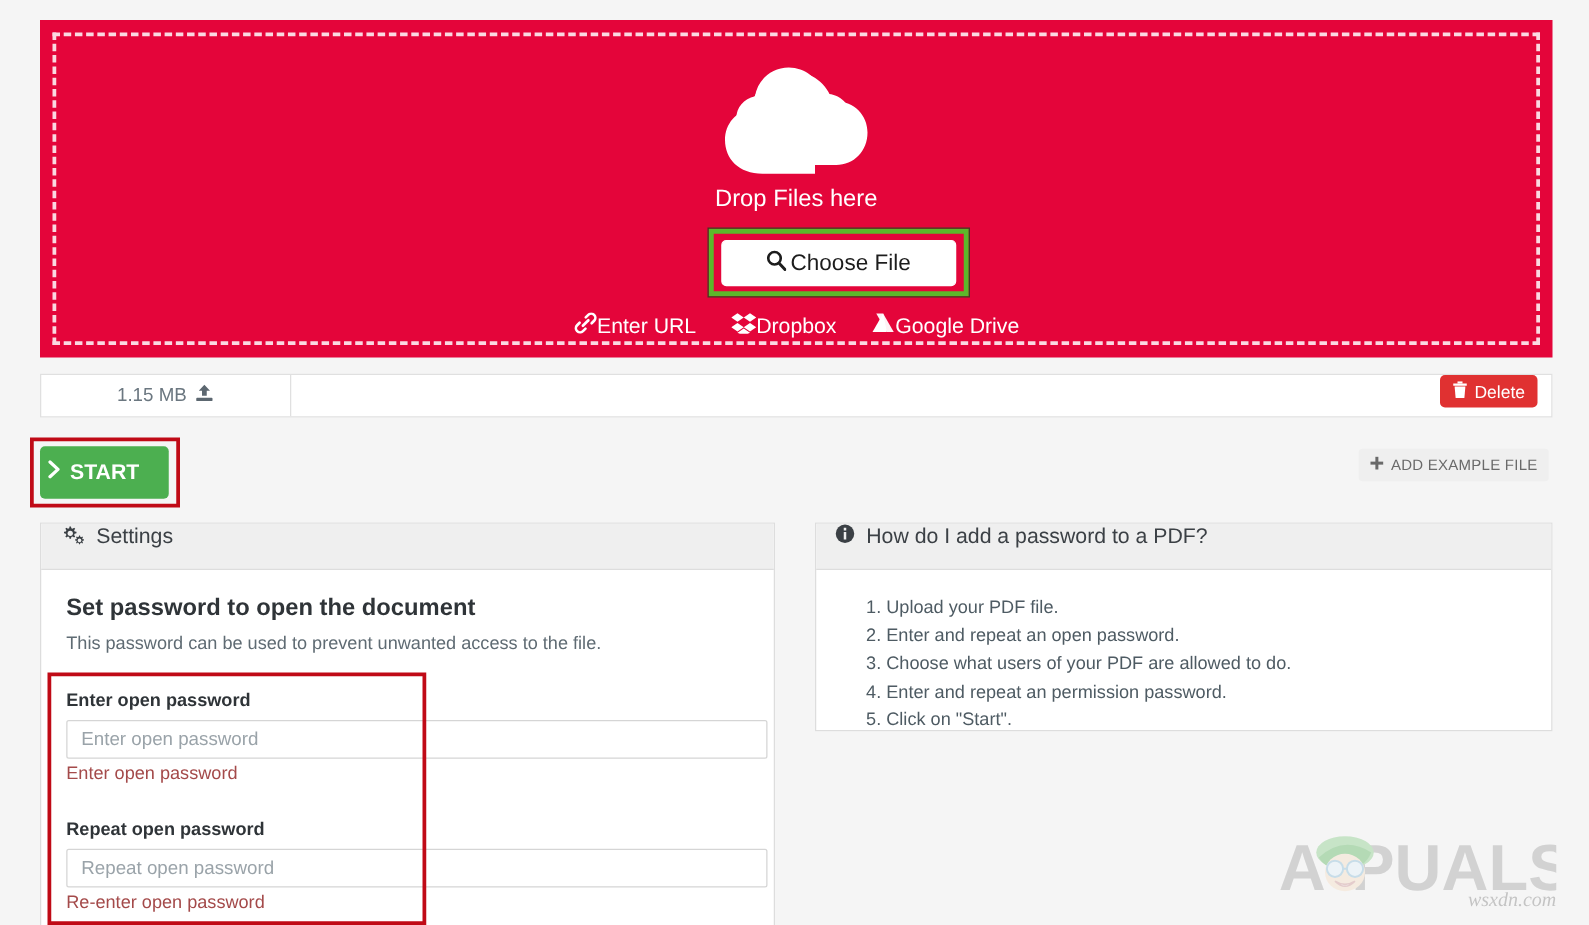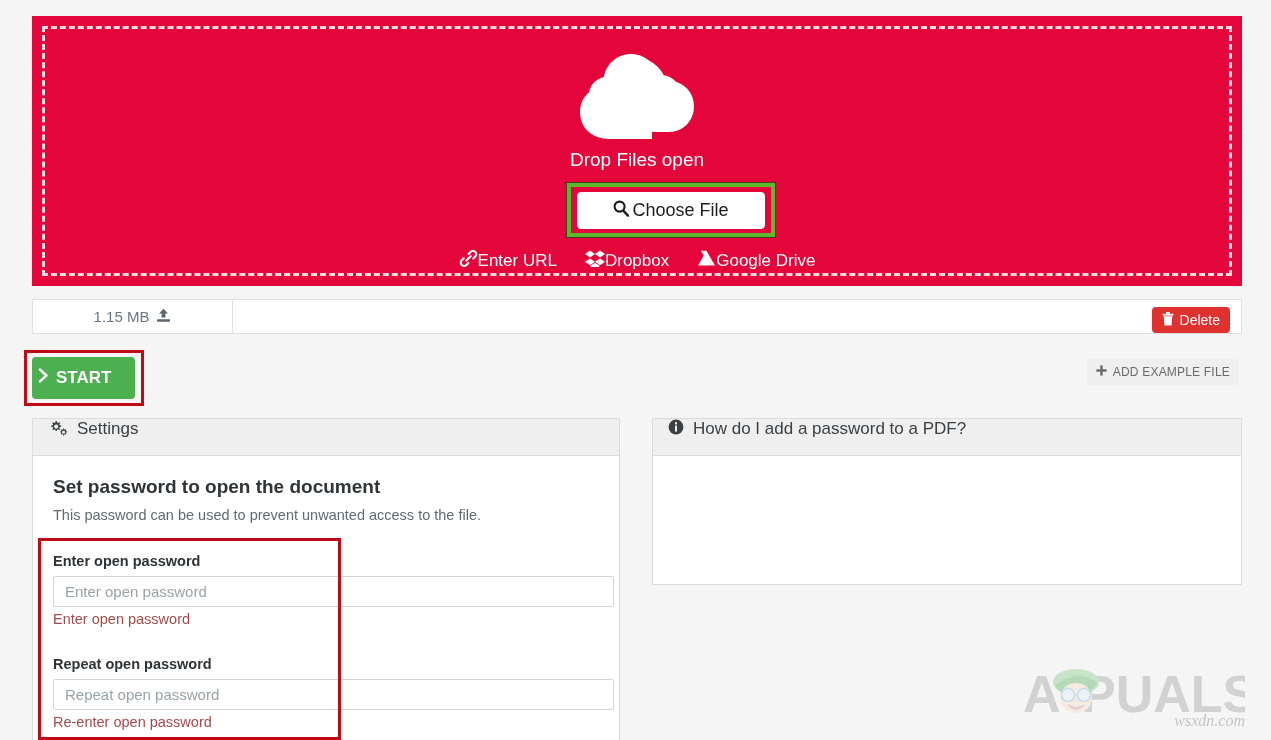--- a/index.html
+++ b/index.html
@@ -64,21 +64,21 @@
   .file-name {
     flex: 0 0 605px; display: flex; align-items: center;
     padding-left: 16px; color: #4e5b63; font-size: 15px;
     border-right: 1px solid #e0e0e0;
   }
   .file-size {
     flex: 0 0 200px; display: flex; align-items: center; justify-content: center;
     gap: 7px; color: #6b7780; font-size: 15px;
     border-right: 1px solid #e0e0e0;
   }
-  .file-actions { flex: 1; display: flex; align-items: flex-end; justify-content: flex-end; padding-right: 11px; }
+  .file-actions { flex: 1; display: flex; align-items: flex-start; justify-content: flex-end; padding-right: 11px; }
   .delete-btn {
     background: #e03131; color: #fff; border: none; border-radius: 4px;
     height: 26px; padding: 0 10px; font-size: 14px;
     display: flex; align-items: center; gap: 6px; cursor: pointer;
     font-family: "Liberation Sans", sans-serif;
   }
 
   
   .start-hl {
     position: absolute; left: 24px; top: 350px;
@@ -169,21 +169,21 @@
     <div class="cloud-wrap">
       <svg width="120" height="92" viewBox="0 0 120 92" aria-hidden="true">
         <path fill="#ffffff" d="M33 88 C14 88 3 76 3 61 C3 48 12 38 24 36 C26 19 40 6 57 6 C72 6 85 16 89 30 C90 30 91 30 92 30 C106 30 117 41 117 55 C117 70 106 81 92 81 L75 81 L75 88 Z"></path>
         <path fill="#ffffff" d="M30 62 C20 62 12 54 12 44 C12 35 18 28 27 26 C29 13 40 3 54 3 C67 3 78 12 81 24 C82 24 83 24 84 24 C95 24 104 33 104 44 C104 55 95 64 84 64 L30 64 Z"></path>
         <rect x="52" y="42" width="16" height="37" fill="#ffffff"></rect>
         <path fill="#ffffff" d="M60 23 L82 48 L38 48 Z"></path>
         <path fill="#e4053a" d="M60 31 L74 47 L46 47 Z" opacity="0"></path>
       </svg>
     </div>
 
-    <div class="drop-text">Drop Files open</div>
+    <div class="drop-text">Drop Files here</div>
 
     <div class="choose-hl"></div>
     <div class="choose-btn">
       <span>
         <svg width="16" height="17" viewBox="0 0 16 17" aria-hidden="true">
           <circle cx="6.6" cy="6.6" r="5" fill="none" stroke="#1d1d1d" stroke-width="2.1"></circle>
           <line x1="10.3" y1="10.6" x2="15" y2="15.6" stroke="#1d1d1d" stroke-width="2.4" stroke-linecap="round"></line>
         </svg>
       </span>
       <span class="lbl">Choose File</span>
@@ -309,20 +309,29 @@
   <div class="panel" id="help-panel">
     <div class="panel-head">
       <span>
         <svg width="16" height="16" viewBox="0 0 16 16" aria-hidden="true">
           <circle cx="8" cy="8" r="7.4" fill="#3b4045"></circle>
           <rect x="7" y="6.6" width="2" height="6" fill="#efefef"></rect>
           <rect x="7" y="3.2" width="2" height="2.2" fill="#efefef"></rect>
         </svg>
       </span>
       <span>How do I add a password to a PDF?</span>
+    </div>
+    <div class="panel-body">
+      <ol class="help-list">
+        <li>Upload your PDF file.</li>
+        <li>Enter and repeat an open password.</li>
+        <li>Choose what users of your PDF are allowed to do.</li>
+        <li>Enter and repeat an permission password.</li>
+        <li>Click on "Start".</li>
+      </ol>
     </div>
   </div>
 
   <div class="watermark">
     <svg width="222" height="66" viewBox="0 0 222 66" aria-hidden="true">
       <g fill="#9c9c9c" font-family="Liberation Sans, sans-serif" font-size="52" font-weight="bold">
         <text x="0" y="52">A</text>
         <text x="58" y="52">PUALS</text>
       </g>
       <g>

